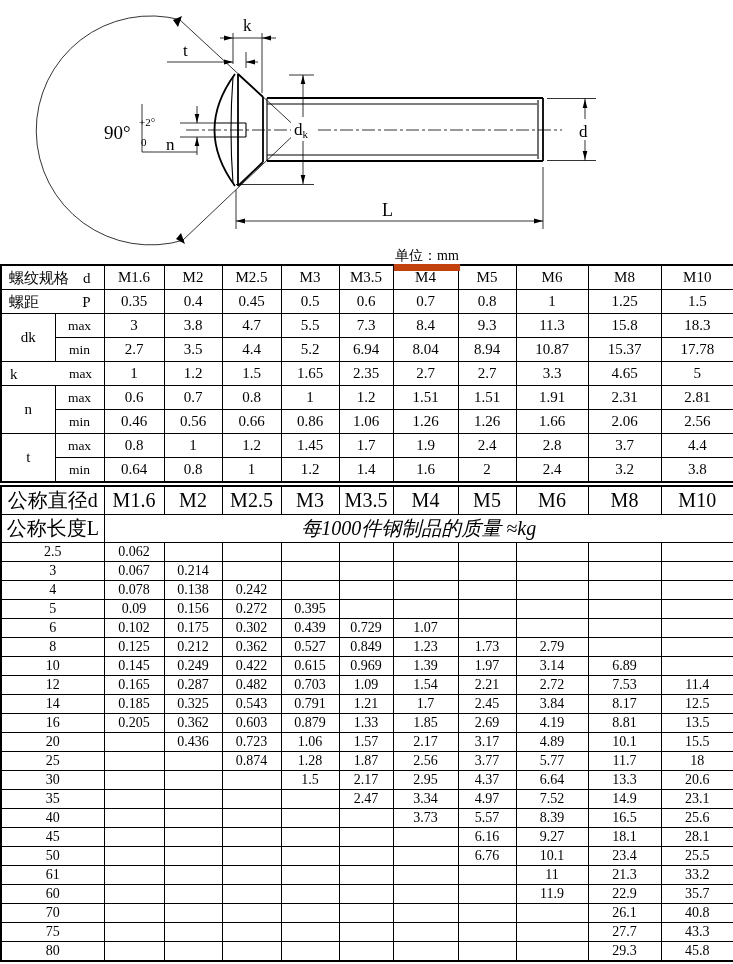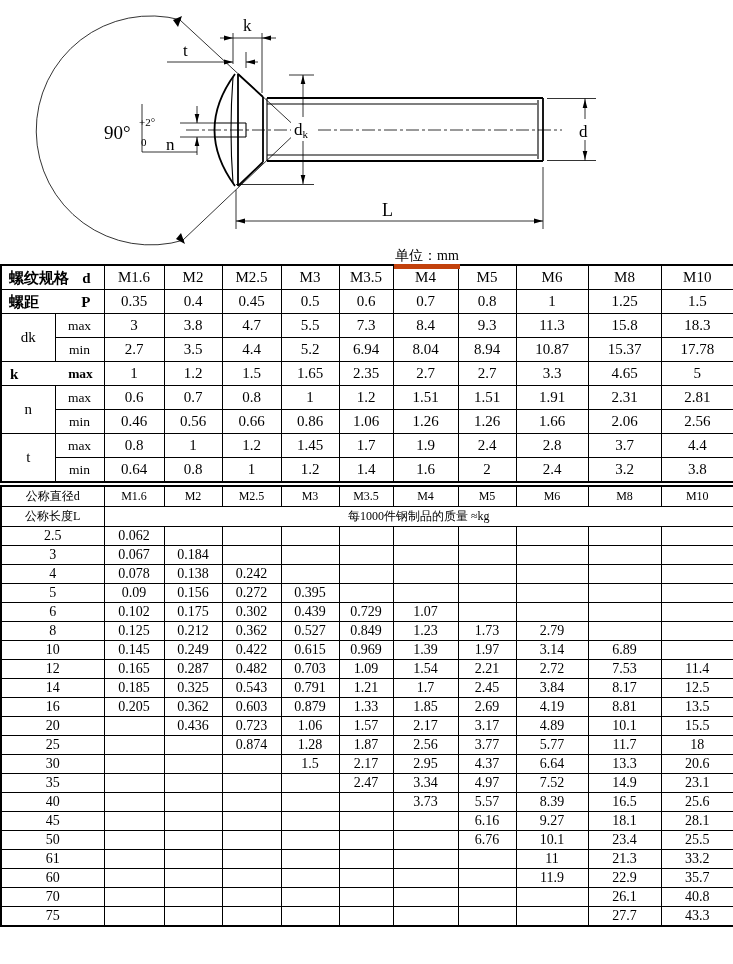--- a/index.html
+++ b/index.html
@@ -10,21 +10,21 @@
     -webkit-font-smoothing:none;
   }
   .page{width:733px;background:#fff;}
   .drawing-wrap{width:733px;height:246px;position:relative;}
   .unit-row{height:18px;}
   .unit-label{
     display:inline-block;
     margin-left:394px;
     font-size:14px;
     line-height:16px;
-    border-bottom:5px solid #c2410c;
+    border-bottom:7px solid #c2410c;
     padding:0 1px;
     white-space:nowrap;
   }
   table{
     border-collapse:collapse;
     table-layout:fixed;
     width:733px;
     background:#fff;
   }
   #t1,#t2{border:2px solid #000;}
@@ -33,29 +33,29 @@
     text-align:center;
     vertical-align:middle;
     padding:0;
     white-space:nowrap;
     overflow:hidden;
   }
   #t1{font-size:15px;}
   #t1 td{height:23px;}
   #t1 .limcell{font-size:13.5px;}
   #t1 .symcell{font-size:15px;}
-  .labcell{position:relative;font-weight:bold;}
+  .labcell{position:relative;}
   .labcell .zh{position:absolute;left:7px;top:50%;transform:translateY(-50%);font-size:15px;}
   .labcell .sy{position:absolute;right:13px;top:50%;transform:translateY(-50%);font-size:15px;}
   .labcell .ksym{position:absolute;left:8px;top:50%;transform:translateY(-50%);font-size:15px;}
   .labcell .klim{position:absolute;left:54px;width:49px;text-align:center;top:50%;transform:translateY(-50%);font-size:13.5px;}
   #t2{font-size:14px;margin-top:2px;}
   #t2 td{height:18px;}
-  #t2 tr.hrow td{height:19px;font-size:12px;}
-  #t2 .masscell{font-size:15px;}
+  #t2 tr.hrow td{height:19px;font-size:20px;}
+  #t2 .masscell{font-size:15px;font-style:italic;}
 </style>
 </head>
 <body>
 
 <div class="page">
 
   <div class="drawing-wrap">
     <svg width="733" height="246" viewBox="0 0 733 246">
       <g stroke="#000" fill="none">
 
@@ -317,21 +317,21 @@
           <td></td>
           <td></td>
           <td></td>
           <td></td>
           <td></td>
           <td></td>
         </tr>
         <tr>
           <td>3</td>
           <td>0.067</td>
-          <td>0.184</td>
+          <td>0.214</td>
           <td></td>
           <td></td>
           <td></td>
           <td></td>
           <td></td>
           <td></td>
           <td></td>
           <td></td>
         </tr>
         <tr>
@@ -574,16 +574,29 @@
           <td></td>
           <td></td>
           <td></td>
           <td></td>
           <td></td>
           <td></td>
           <td></td>
           <td>27.7</td>
           <td>43.3</td>
         </tr>
+        <tr>
+          <td>80</td>
+          <td></td>
+          <td></td>
+          <td></td>
+          <td></td>
+          <td></td>
+          <td></td>
+          <td></td>
+          <td></td>
+          <td>29.3</td>
+          <td>45.8</td>
+        </tr>
       </tbody>
   </table>
 
 </div>
 
 </body></html>

